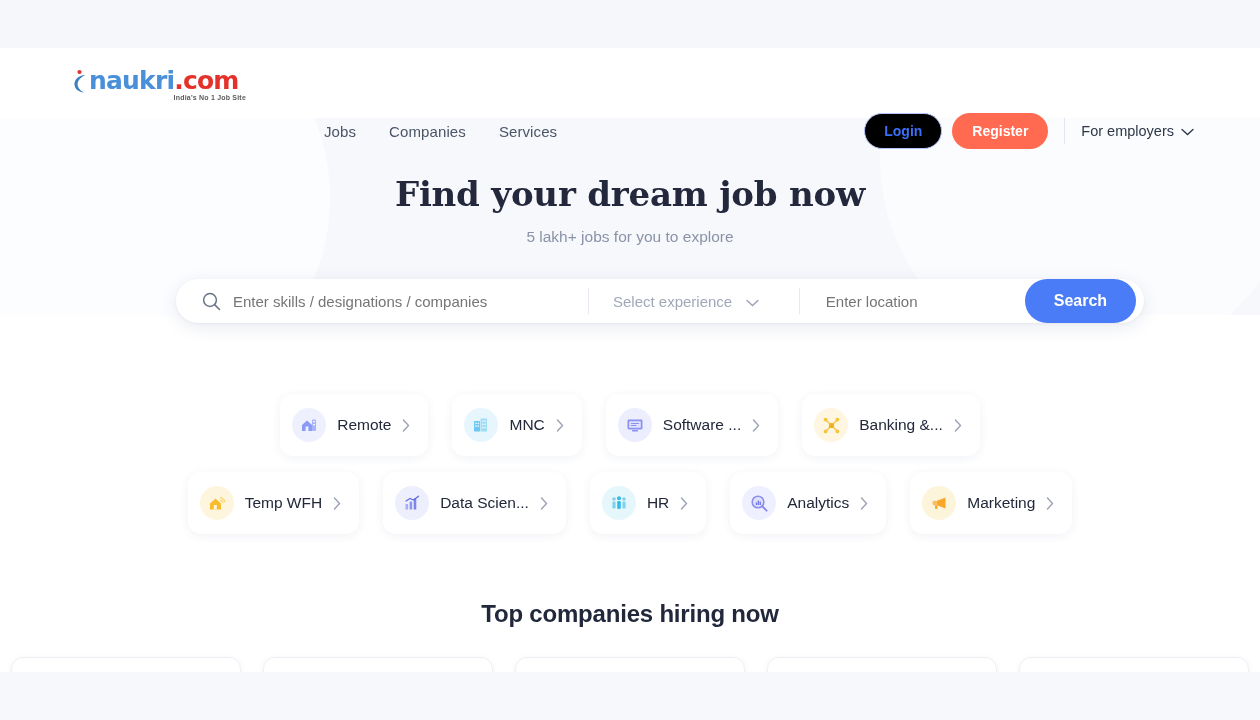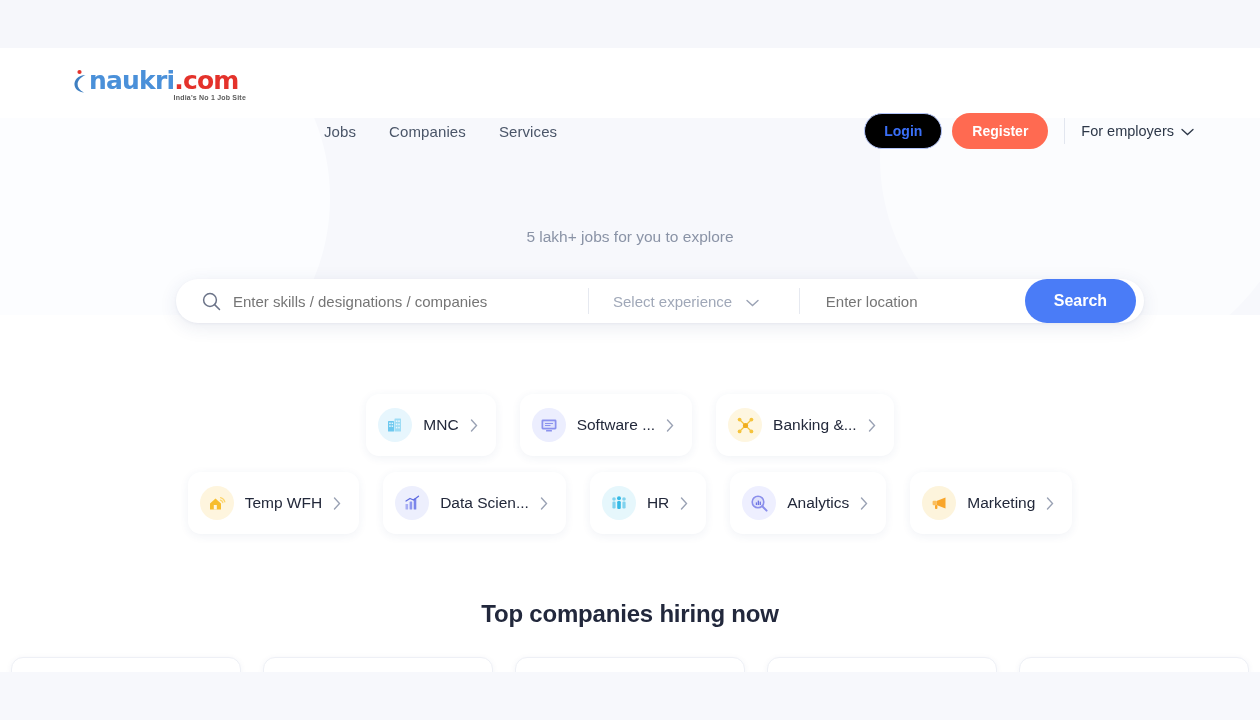--- a/index.html
+++ b/index.html
@@ -206,20 +206,21 @@
             </svg>
         </span>
       </div>
     </div>
   </div>
 
   <div class="hero">
     <div class="hero-blob"></div>
     <div class="hero-blob2"></div>
   </div>
+  <div class="hero-title" style="position:absolute;top:174px;">Find your dream job now</div>
   <div class="hero-sub" style="position:absolute;top:228px;">5 lakh+ jobs for you to explore</div>
 
   <div class="searchbar">
     <span class="sb-icon">
       <svg width="19" height="19" viewBox="0 0 19 19">
         <circle cx="8" cy="8" r="6.4" stroke="#6b7388" stroke-width="1.5" fill="none"></circle>
         <line x1="12.6" y1="12.6" x2="17.5" y2="17.5" stroke="#6b7388" stroke-width="1.5" stroke-linecap="round"></line>
       </svg>
     </span>
     <input class="sb-skills" type="text" placeholder="Enter skills / designations / companies" style="">
@@ -234,20 +235,37 @@
     </div>
     <div class="sb-sep"></div>
     <input class="sb-loc" type="text" placeholder="Enter location" style="">
     <button class="sb-search">Search</button>
   </div>
 
   <div class="chips">
 
     <div class="chip-row">
 
+      <div class="chip">
+        <span class="chip-ico" style="background:#eef0fe">
+          <svg width="18" height="18" viewBox="0 0 18 18">
+            <path d="M2 9 L7 4.5 L12 9 V15 H2 Z" fill="#8b9bf5"></path>
+            <rect x="12" y="3.5" width="4" height="11.5" rx="1" fill="#a7b3f8"></rect>
+            <rect x="13" y="5" width="2" height="1.4" fill="#eef0fe"></rect>
+            <rect x="13" y="8" width="2" height="1.4" fill="#eef0fe"></rect>
+            <rect x="5.6" y="10.5" width="2.8" height="4.5" fill="#eef0fe"></rect>
+          </svg>
+        </span>
+        <span class="chip-lb">Remote</span>
+        <span class="chip-ar">
+          <svg width="8" height="13" viewBox="0 0 8 13">
+              <path d="M1.5 1 L6.5 6.5 L1.5 12" stroke="#9aa2b4" stroke-width="1.4" fill="none" stroke-linecap="round"></path>
+            </svg>
+        </span>
+      </div>
 
       <div class="chip">
         <span class="chip-ico" style="background:#e7f6fd">
           <svg width="18" height="18" viewBox="0 0 18 18">
             <rect x="2" y="5" width="6" height="10.5" rx=".6" fill="#6cc8ef"></rect>
             <rect x="8.5" y="2.5" width="6.5" height="13" rx=".6" fill="#9ddcf5"></rect>
             <rect x="3.2" y="6.6" width="1.5" height="1.5" fill="#e7f6fd"></rect>
             <rect x="5.6" y="6.6" width="1.5" height="1.5" fill="#e7f6fd"></rect>
             <rect x="3.2" y="9.4" width="1.5" height="1.5" fill="#e7f6fd"></rect>
             <rect x="5.6" y="9.4" width="1.5" height="1.5" fill="#e7f6fd"></rect>

